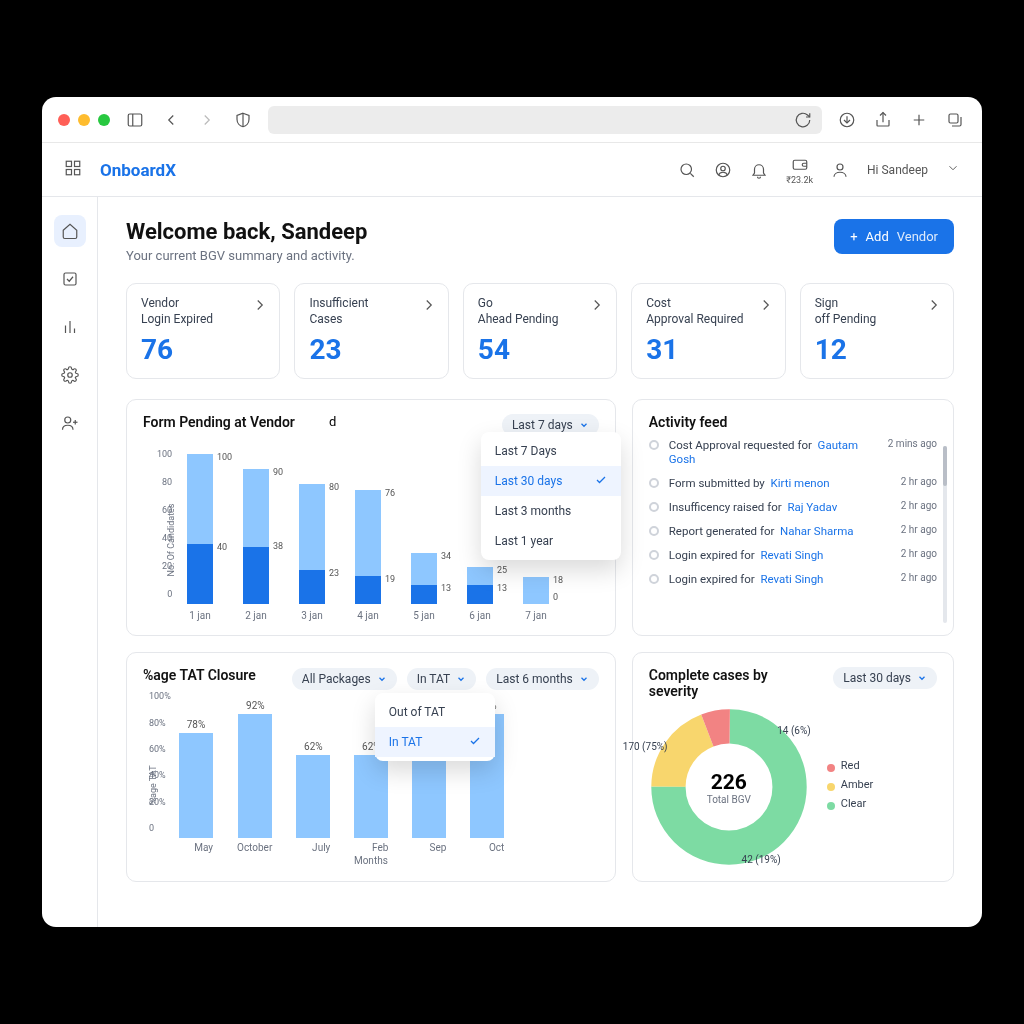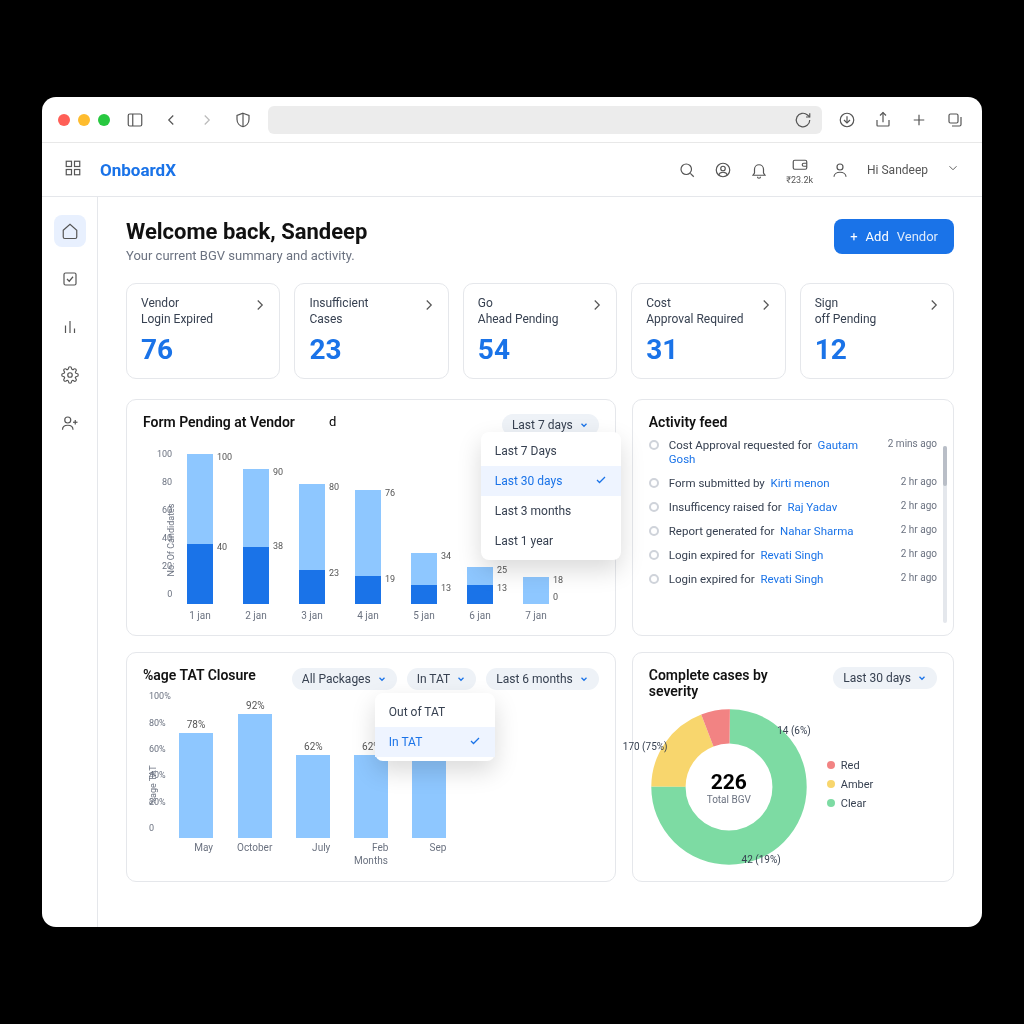--- a/index.html
+++ b/index.html
@@ -113,21 +113,21 @@
 
   
   .donut-wrap{display:flex; gap:18px; align-items:center}
   .donut{position:relative;width:160px;height:160px}
   .donut svg{width:100%;height:100%}
   .donut .center{position:absolute; inset:0; display:flex; flex-direction:column; align-items:center; justify-content:center}
   .donut .center .big{font-size:21px; font-weight:700}
   .donut .center .sm{font-size:10px; color:var(--muted)}
   .donut .lbl{position:absolute; font-size:10px; color:#374151}
   .legend ul{list-style:none;padding:0;margin:0}
-  .legend li{font-size:11px; color:#374151; display:flex; align-items:center; gap:6px; margin-bottom:6px}
+  .legend li{font-size:11px; color:#374151; display:flex; align-items:flex-end; gap:6px; margin-bottom:6px}
   .ld{width:8px;height:8px;border-radius:50%}
 </style>
 </head>
 <body>
 
 <div class="window">
   <div class="titlebar">
     <div class="dots">
       <span class="dot red"></span>
       <span class="dot yellow"></span>
@@ -540,20 +540,26 @@
                   <span class="dl">62%</span>
                 </div>
      <span class="xl">Feb</span>
    </div>
               <div class="bar2-col">
      <div class="bar2" style="height:83.7px">
                   <span class="dl">62%</span>
                 </div>
      <span class="xl">Sep</span>
    </div>
+              <div class="bar2-col">
+     <div class="bar2" style="height:124.2px">
+                  <span class="dl">92%</span>
+                </div>
+     <span class="xl">Oct</span>
+   </div>
             </div>
           <div style="text-align:center;font-size:10px;color:var(--muted);margin-top:2px">Months</div>
 
           <div class="pop" style="top:40px; right:120px; min-width:120px">
               <div class="item ">Out of TAT</div>
               <div class="item sel">In TAT<svg width="12" height="12" viewBox="0 0 24 24" fill="none" stroke="#1a73e8" stroke-width="2.5">
                   <polyline points="20 6 9 17 4 12"></polyline>
                 </svg></div>
             </div>
         </div>

